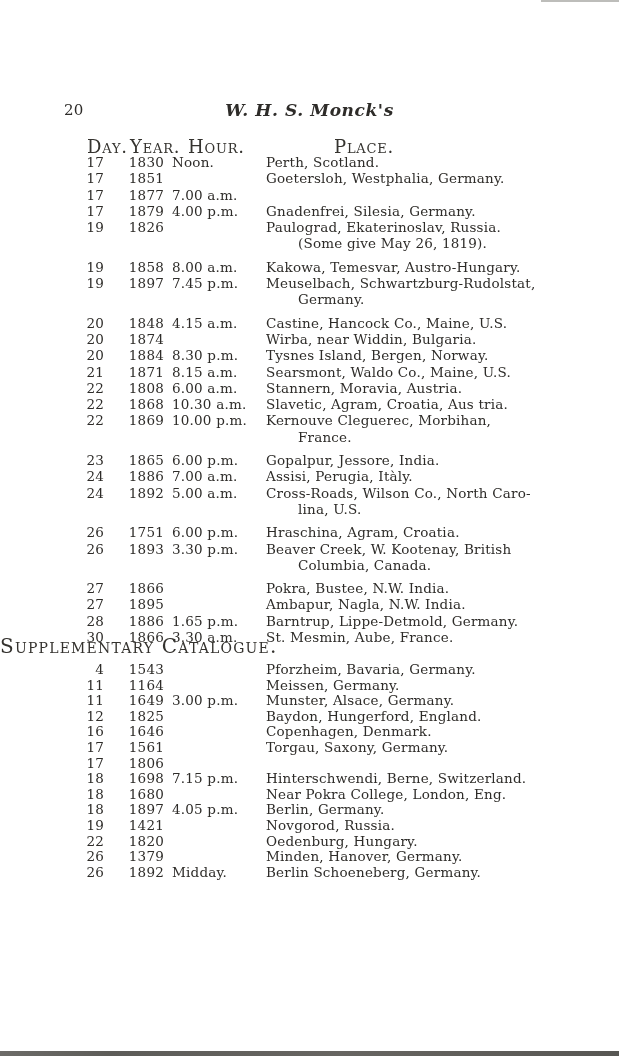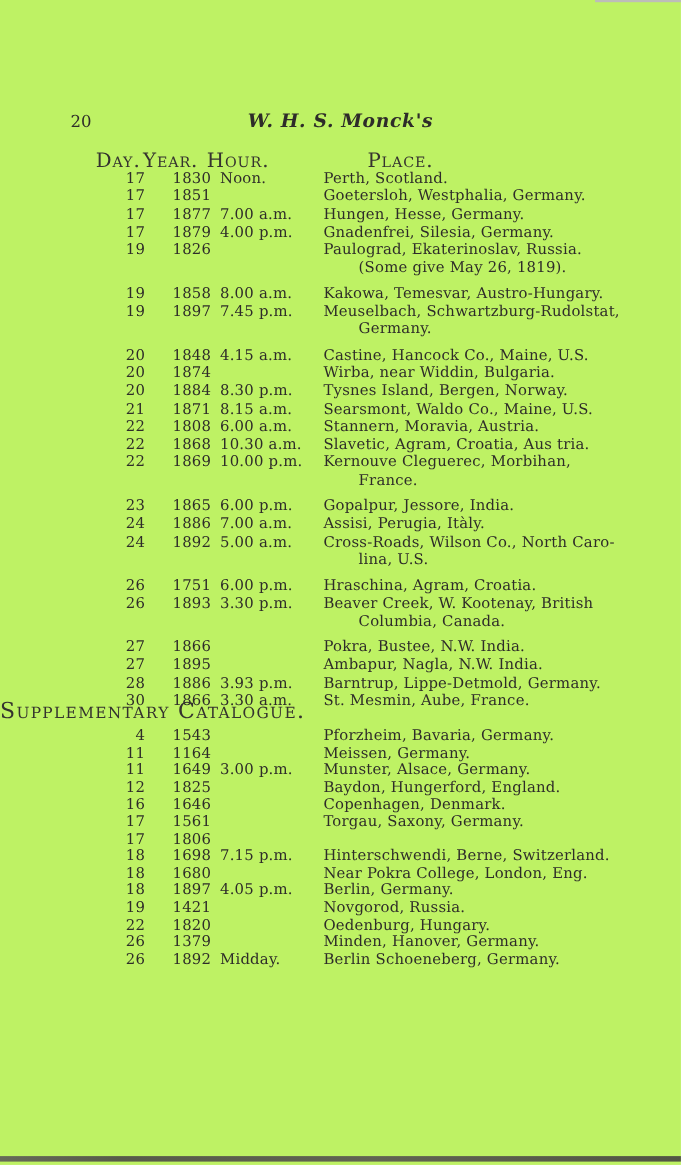--- a/index.html
+++ b/index.html
@@ -1,21 +1,21 @@
 <!DOCTYPE html>
 <html><head>
 <meta charset="utf-8">
 <style>
   html, body { margin: 0; padding: 0; background: #e8e8e6; }
   .page {
     position: relative;
     width: 619px;
     height: 1059px;
     margin: 0 auto;
-    background: #bef264;
+    background: #ffffff;
     overflow: hidden;
     font-family: "DejaVu Serif", "Liberation Serif", serif;
     color: #2e2c29;
     letter-spacing: 0.2px;
   }
   
   .page-header {
     position: absolute;
     top: 100px;
     left: 0; right: 0;
@@ -51,21 +51,21 @@
   .h-year  { position: absolute; left: 130px; }
   .h-hour  { position: absolute; left: 188px; }
   .h-place { position: absolute; left: 334px; }
   
   .rows { position: absolute; left: 0; right: 0; }
   .rows-main { top: 154px; }
   .rows-supp { top: 662px; }
   .row {
     display: flex;
     align-items: baseline;
-    padding-left: 92px;
+    padding-left: 64px;
     padding-right: 48px;
     font-size: 13.5px;
   }
   .rows-main .row { line-height: 16.3px; }
   .rows-supp .row { line-height: 15.6px; }
   .row.gap { margin-top: 7px; }
   .c-day  { width: 40px; text-align: right; flex: none; }
   .c-year { width: 60px; text-align: right; flex: none; }
   .c-hour { width: 66px; margin-left: 8px; flex: none; white-space: nowrap; }
   .c-place {
@@ -134,21 +134,20 @@
         <span class="c-day">17</span>
         <span class="c-year">1851</span>
         <span class="c-hour"></span>
         <span class="c-place">Goetersloh, Westphalia, Germany.</span>
       </div>
 
       <div class="row">
         <span class="c-day">17</span>
         <span class="c-year">1877</span>
         <span class="c-hour">7.00 a.m.</span>
-        <span class="c-place">Hungen, Hesse, Germany.</span>
       </div>
 
       <div class="row">
         <span class="c-day">17</span>
         <span class="c-year">1879</span>
         <span class="c-hour">4.00 p.m.</span>
         <span class="c-place">Gnadenfrei, Silesia, Germany.</span>
       </div>
 
       <div class="row">
@@ -271,21 +270,21 @@
       <div class="row">
         <span class="c-day">27</span>
         <span class="c-year">1895</span>
         <span class="c-hour"></span>
         <span class="c-place">Ambapur, Nagla, N.W. India.</span>
       </div>
 
       <div class="row">
         <span class="c-day">28</span>
         <span class="c-year">1886</span>
-        <span class="c-hour">3.93 p.m.</span>
+        <span class="c-hour">1.65 p.m.</span>
         <span class="c-place">Barntrup, Lippe-Detmold, Germany.</span>
       </div>
 
       <div class="row">
         <span class="c-day">30</span>
         <span class="c-year">1866</span>
         <span class="c-hour">3.30 a.m.</span>
         <span class="c-place">St. Mesmin, Aube, France.</span>
       </div>
     </div>

